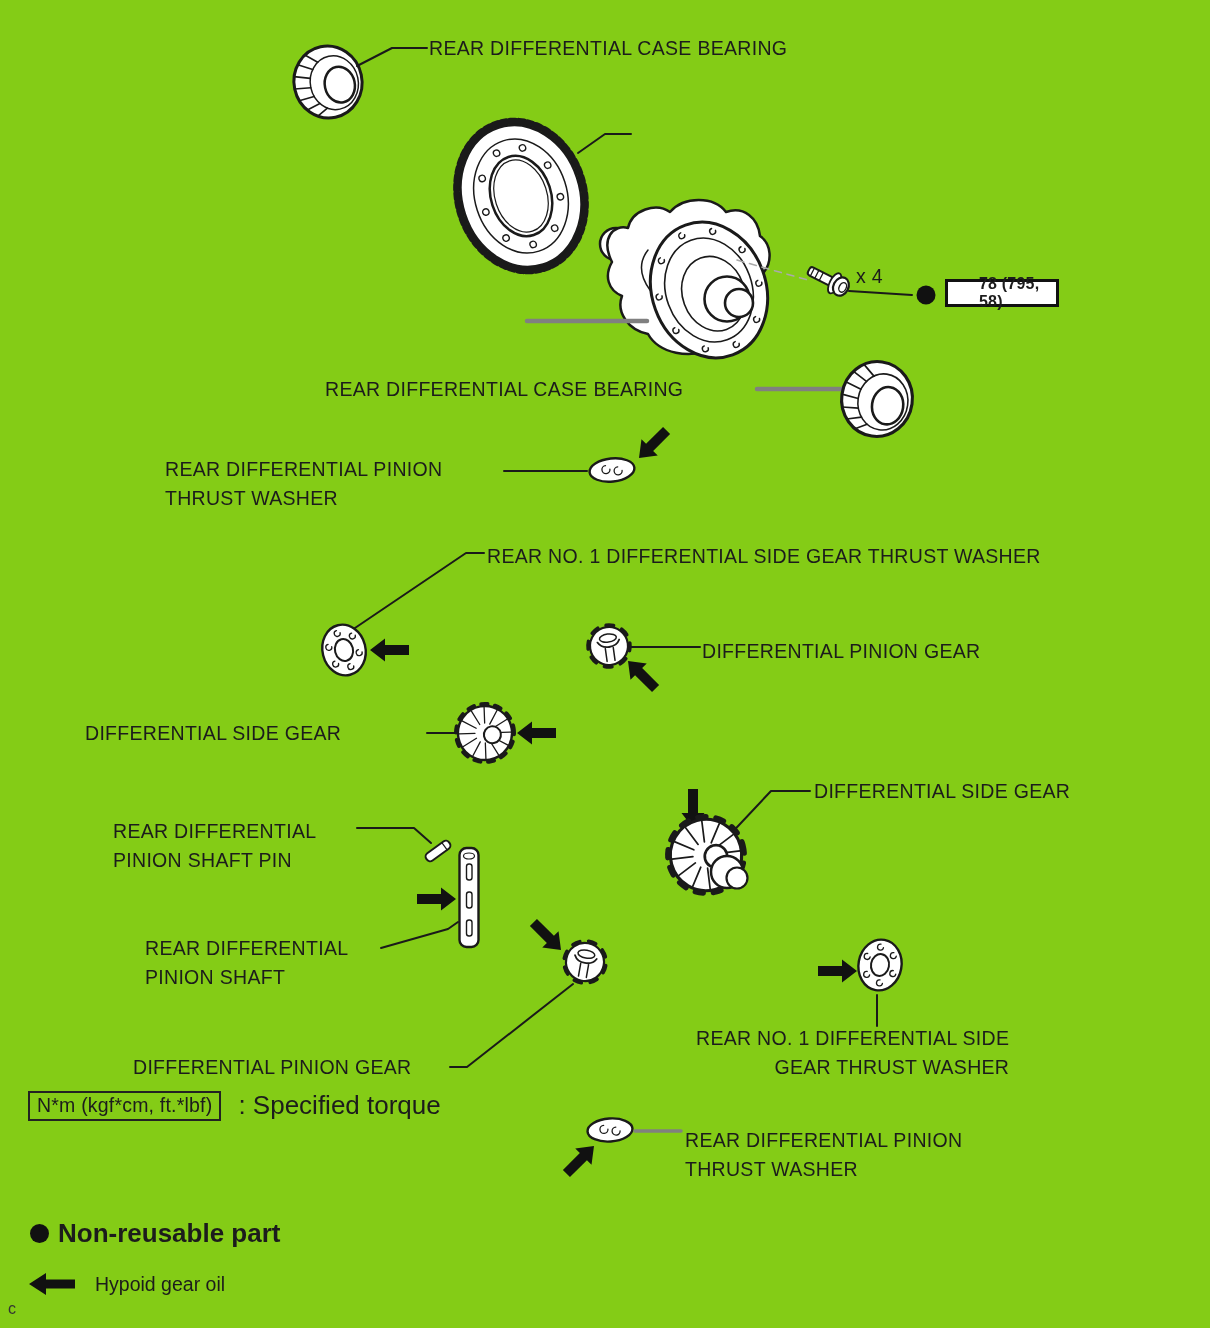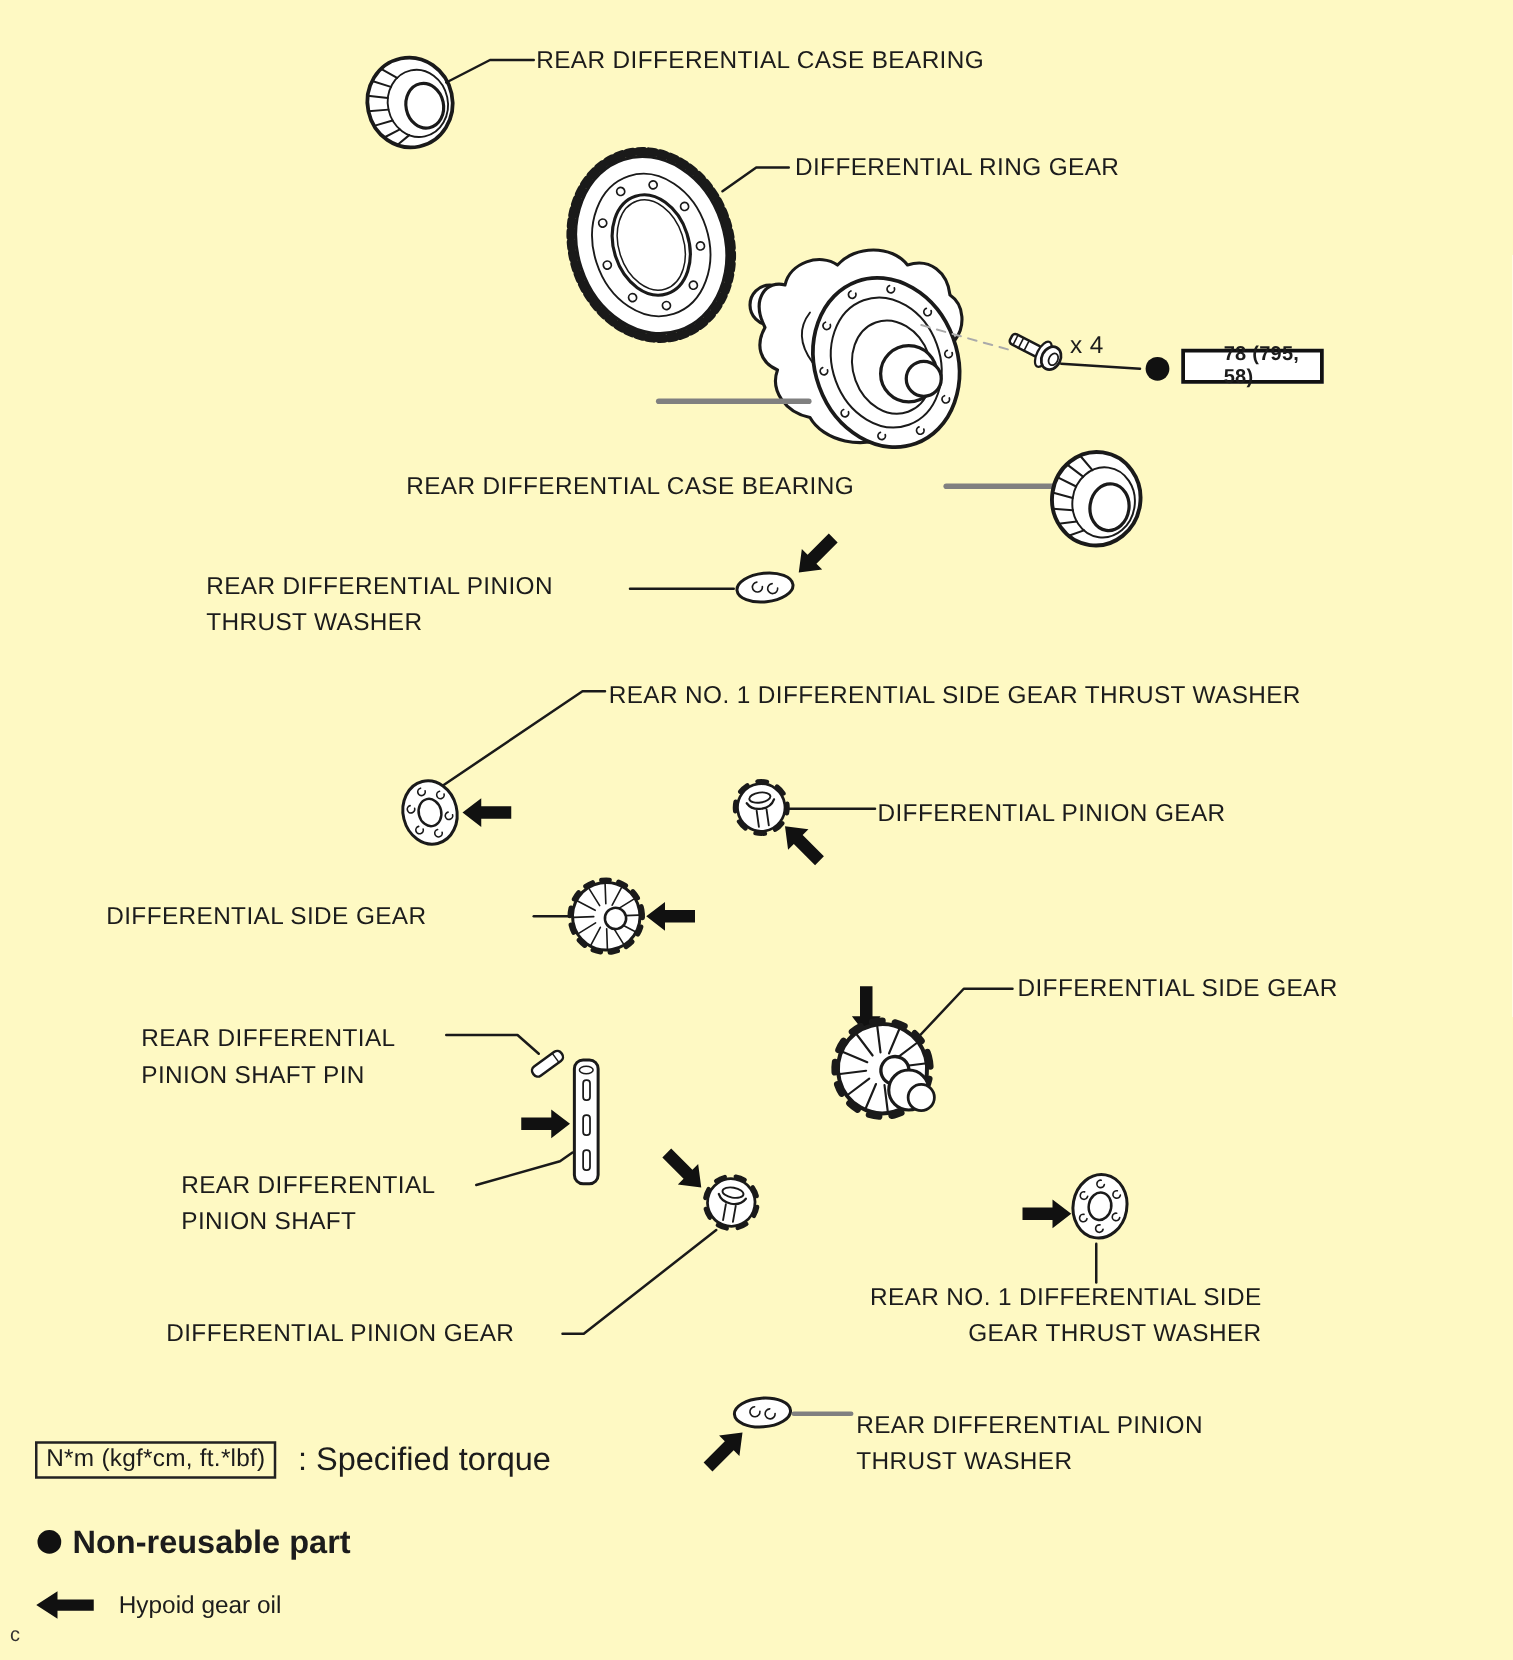--- a/index.html
+++ b/index.html
@@ -1,16 +1,16 @@
 <!DOCTYPE html>
 <html><head>
 <meta charset="utf-8">
 <style>
   html,body{margin:0;padding:0;background:#ffffff;}
-  #page{position:relative;width:1210px;height:1328px;background:#fef9c3;overflow:hidden;
+  #page{position:relative;width:1210px;height:1328px;background:#84cc16;overflow:hidden;
         font-family:"Liberation Sans", sans-serif;color:#1c1c1c;}
   #art{position:absolute;left:0;top:0;width:1210px;height:1328px;}
   .lbl{position:absolute;font-size:19.5px;line-height:29px;letter-spacing:0.3px;
        white-space:pre;color:#1c1c1c;}
   #l1{left:429px;top:34px;}
   #l2{left:636px;top:120px;}
   #l3{left:205px;top:307px;}
   #x10{left:856px;top:262px;}
   #l4{left:325px;top:375px;}
   #l5{left:165px;top:455px;}
@@ -21,21 +21,21 @@
   #l10{left:113px;top:817px;}
   #l11{left:145px;top:934px;}
   #l12{left:133px;top:1053px;}
   #l13{left:696px;top:1024px;text-align:right;}
   #l14{left:685px;top:1126px;}
   #torqueBox{position:absolute;left:945px;top:279px;width:114px;height:28px;
        border:3px solid #111;box-sizing:border-box;display:flex;align-items:center;
        justify-content:center;font-size:16px;font-weight:bold;letter-spacing:0.2px;
        background:#fff;padding-left:31px;}
   .legendRow{position:absolute;display:flex;align-items:center;}
-  #legendTorque{left:28px;top:1152px;}
+  #legendTorque{left:28px;top:1090px;}
   #legendTorque .symBox{border:2px solid #222;padding:1px 7px 2px 7px;font-size:19.5px;
        letter-spacing:0.2px;white-space:pre;}
   #legendTorque .meaning{font-size:26px;margin-left:17px;white-space:pre;}
   #legendDot{left:30px;top:1218px;}
   #legendDot .dot{width:19px;height:19px;border-radius:50%;background:#111;margin-right:9px;}
   #legendDot .txt{font-size:26px;white-space:pre;font-weight:bold;}
   #legendOil{left:28px;top:1272px;}
   #legendOil .txt{font-size:19.5px;margin-left:19px;white-space:pre;}
   #cornerMark{position:absolute;left:8px;top:1300px;font-size:16px;color:#333;}
 </style>
@@ -223,21 +223,20 @@
     <use href="#oil-arrow" transform="translate(857,971) rotate(180)"></use>
     <use href="#washer-round" transform="translate(880,965) rotate(10)"></use>
     <line x1="877" y1="995" x2="877" y2="1026" stroke-width="2"></line>
 
     <use href="#washer-oval" transform="translate(610,1130) rotate(-4)"></use>
     <use href="#oil-arrow" transform="translate(594,1146) rotate(135)"></use>
     <line x1="635" y1="1131" x2="681" y2="1131" stroke="#808080" stroke-width="3.5"></line>
   </svg>
 
   <div class="lbl" id="l1">REAR DIFFERENTIAL CASE BEARING</div>
-  <div class="lbl" id="l2">DIFFERENTIAL RING GEAR</div>
   <div class="lbl" id="x10">x 4</div>
   <div id="torqueBox">78 (795, 58)</div>
   <div class="lbl" id="l4">REAR DIFFERENTIAL CASE BEARING</div>
   <div class="lbl" id="l5">REAR DIFFERENTIAL PINION
 THRUST WASHER</div>
   <div class="lbl" id="l6">REAR NO. 1 DIFFERENTIAL SIDE GEAR THRUST WASHER</div>
   <div class="lbl" id="l7">DIFFERENTIAL PINION GEAR</div>
   <div class="lbl" id="l8">DIFFERENTIAL SIDE GEAR</div>
   <div class="lbl" id="l9">DIFFERENTIAL SIDE GEAR</div>
   <div class="lbl" id="l10">REAR DIFFERENTIAL

